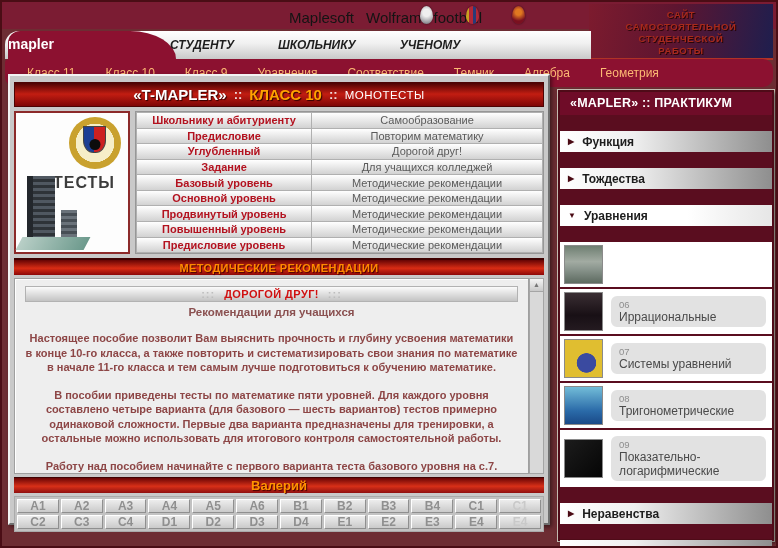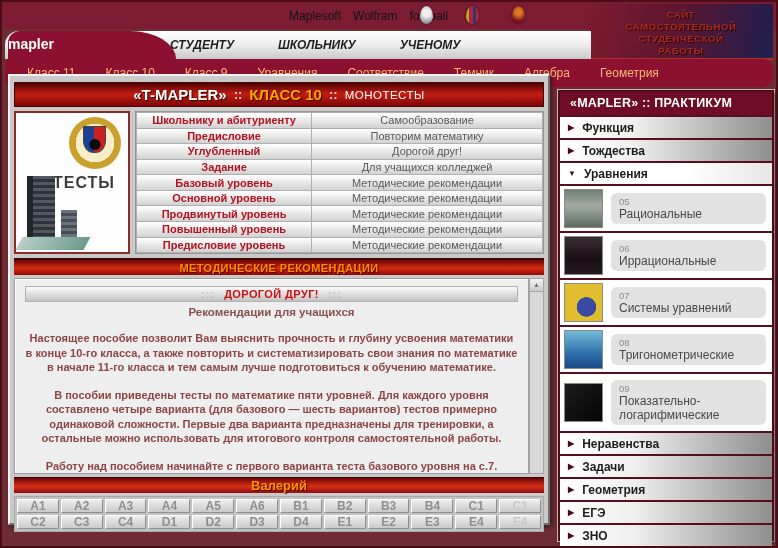--- a/index.html
+++ b/index.html
@@ -3,21 +3,21 @@
 <meta charset="utf-8">
 <style>
   * { box-sizing: border-box; margin: 0; padding: 0; }
   body { font-family: "Liberation Sans", sans-serif; background:#4a0d15; }
   .page { position:relative; width:778px; height:548px; overflow:hidden;
           background:#6d2d33; border:2px solid #4a0d15; }
 
   
   .top-strip { position:absolute; left:0; top:0; width:774px; height:27px; background:#7b1c33; }
   .topbar-links { position:absolute; left:287px; top:7px; display:flex; gap:12px;
-                  font-size:12px; color:#141414; }
+                  font-size:15px; color:#141414; }
   .topbar-links span { cursor:pointer; }
   .crest-row { position:absolute; left:418px; top:4px; display:flex; gap:33px; }
   .crest { width:13px; height:18px; border-radius:50% 50% 50% 50% / 58% 58% 42% 42%;
            box-shadow:0 0 2px rgba(0,0,0,.6); }
   .crest-1 { background:radial-gradient(circle at 50% 38%, #efefef 28%, #97979d 75%, #5a5a60 100%); }
   .crest-2 { background:linear-gradient(90deg,#c8a020 0 25%, #b02838 25% 50%, #283a78 50% 75%, #b02838 75%); }
   .crest-3 { background:radial-gradient(circle at 50% 35%, #e07820 22%, #7a1020 65%); }
 
   .caption-block { position:absolute; right:3px; top:2px; width:184px; height:56px;
       background:linear-gradient(100deg,#7d1b2e 0%, #5e1530 45%, #1e1e4e 100%);
@@ -116,21 +116,21 @@
   .vbtn { height:14px; background:linear-gradient(180deg,#ededed,#cacaca);
       border:1px solid; border-color:#ffffff #8f8f8f #8f8f8f #ffffff;
       color:#8f8f8f; font-weight:bold; font-size:12px; display:flex; align-items:center;
       justify-content:center; cursor:pointer; }
   .btn-grid .vbtn:nth-child(12n) { color:#c9c9c9; }
 
   
   .sidebar { position:absolute; left:556px; top:88px; width:216px; height:451px;
       background:#5a0d1f; border:2px solid #4f0b18;
       box-shadow:2px 2px 4px rgba(0,0,0,.5), 0 0 0 1px #cfc6ba;
-      display:flex; flex-direction:column; gap:2px; }
+      display:flex; flex-direction:column; gap:16px; }
   .sb-title { height:23px; flex:none; background:#6f0c28; color:#fff; font-weight:bold;
       font-size:12.5px; line-height:23px; padding-left:10px; letter-spacing:.2px; }
   .sb-item { height:21px; flex:none; display:flex; align-items:center; gap:8px;
       padding-left:8px; font-weight:bold; font-size:12px; color:#1d1d1d; cursor:pointer;
       background:linear-gradient(90deg,#ffffff 0%,#efefef 35%,#8e8e8e 100%); }
   .sb-item.expanded { background:linear-gradient(90deg,#ffffff 0%,#ffffff 60%,#e6e6e6 100%); }
   .sb-arrow { font-size:8px; color:#4a0a14; }
   .sb-items-wrap { display:flex; flex-direction:column; gap:2px; background:#5a0d1f; }
   .p-item { background:#ffffff; display:flex; gap:8px; padding:3px 6px 3px 4px;
       align-items:center; height:45px; cursor:pointer; }
@@ -317,24 +317,20 @@
       <span>Тождества</span>
     </div>
     <div class="sb-item expanded">
       <span class="sb-arrow">▼</span>
       <span>Уравнения</span>
     </div>
 
     <div class="sb-items-wrap">
       <div class="p-item">
         <div class="p-thumb thumb-0"></div>
-        <div class="p-label-box">
-          <div class="p-num">05</div>
-          <div class="p-name">Рациональные</div>
-        </div>
       </div>
       <div class="p-item">
         <div class="p-thumb thumb-1"></div>
         <div class="p-label-box">
           <div class="p-num">06</div>
           <div class="p-name">Иррациональные</div>
         </div>
       </div>
       <div class="p-item">
         <div class="p-thumb thumb-2"></div>

